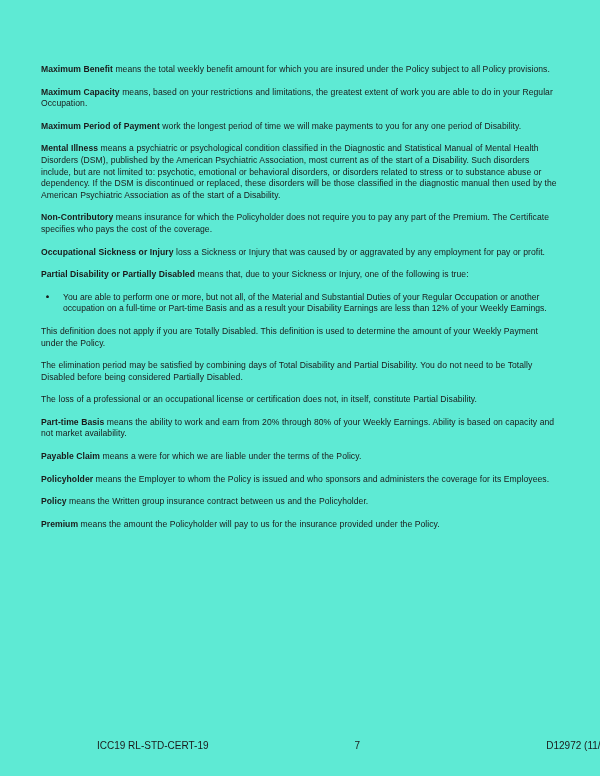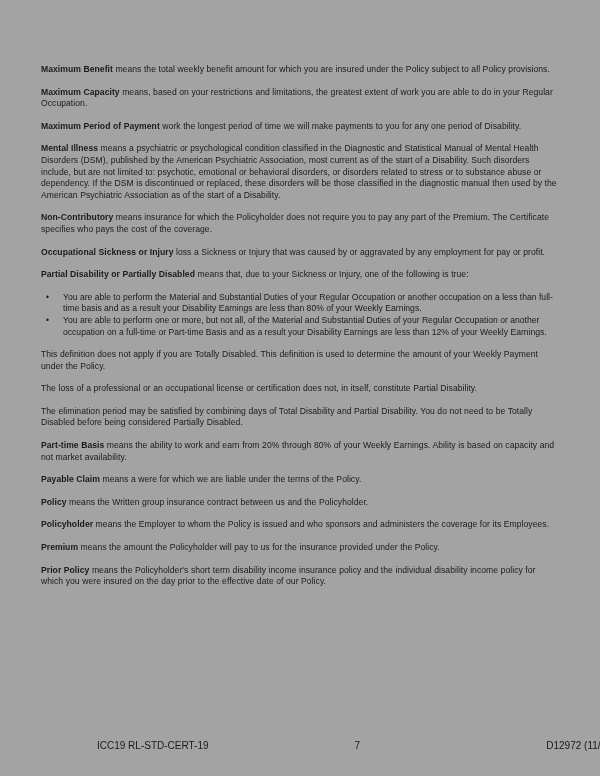--- a/index.html
+++ b/index.html
@@ -8,21 +8,21 @@
     background: #ffffff;
   }
   body {
     font-family: "Liberation Sans", sans-serif;
     color: #1a1a1a;
   }
   .page {
     position: relative;
     width: 600px;
     height: 776px;
-    background: #a3a3a3;
+    background: #5eead4;
     box-sizing: border-box;
     overflow: hidden;
   }
   .content {
     position: absolute;
     left: 41px;
     top: 64px;
     width: 518px;
   }
   .para {
@@ -96,39 +96,38 @@
 
     <p class="para"><span class="term">Mental Illness</span><span> means a psychiatric or psychological condition classified in the Diagnostic and Statistical Manual of Mental Health Disorders (DSM), published by the American Psychiatric Association, most current as of the start of a Disability.  Such disorders include, but are not limited to: psychotic, emotional or behavioral disorders, or disorders related to stress or to substance abuse or dependency. If the DSM is discontinued or replaced, these disorders will be those classified in the diagnostic manual then used by the American Psychiatric Association as of the start of a Disability.</span></p>
 
     <p class="para"><span class="term">Non-Contributory</span><span> means insurance for which the Policyholder does not require you to pay any part of the Premium. The Certificate specifies who pays the cost of the coverage.</span></p>
 
     <p class="para"><span class="term">Occupational Sickness or Injury</span><span> loss a Sickness or Injury that was caused by or aggravated by any employment for pay or profit.</span></p>
 
     <p class="para tight"><span class="term">Partial Disability or Partially Disabled</span><span> means that, due to your Sickness or Injury, one of the following is true:</span></p>
 
     <ul class="bullets">
-      <li><span class="dot">•</span><span>You are able to perform the Material and Substantial Duties of your Regular Occupation or another occupation on a less than full-time basis and as a result your Disability Earnings are less than 80% of your Weekly Earnings.</span></li>
+      <li><span class="dot">•</span></li>
       <li><span class="dot">•</span><span>You are able to perform one or more, but not all, of the Material and Substantial Duties of your Regular Occupation or another occupation on a full-time or Part-time Basis and as a result your Disability Earnings are less than 12% of your Weekly Earnings.</span></li>
     </ul>
 
     <p class="para">This definition does not apply if you are Totally Disabled.  This definition is used to determine the amount of your Weekly Payment under the Policy.</p>
+    <p class="para">The elimination period may be satisfied by combining days of Total Disability and Partial Disability. You do not need to be Totally Disabled before being considered Partially Disabled.</p>
     <p class="para">The loss of a professional or an occupational license or certification does not, in itself, constitute Partial Disability.</p>
-    <p class="para">The elimination period may be satisfied by combining days of Total Disability and Partial Disability. You do not need to be Totally Disabled before being considered Partially Disabled.</p>
 
     <p class="para"><span class="term">Part-time Basis</span><span> means the ability to work and earn from 20% through 80% of your Weekly Earnings.  Ability is based on capacity and not market availability.</span></p>
 
     <p class="para"><span class="term">Payable Claim</span><span> means a were for which we are liable under the terms of the Policy.</span></p>
 
+    <p class="para"><span class="term">Policyholder</span><span> means the Employer to whom the Policy is issued and who sponsors and administers the coverage for its Employees.</span></p>
+
     <p class="para"><span class="term">Policy</span><span> means the Written group insurance contract between us and the Policyholder.</span></p>
-
-    <p class="para"><span class="term">Policyholder</span><span> means the Employer to whom the Policy is issued and who sponsors and administers the coverage for its Employees.</span></p>
 
     <p class="para"><span class="term">Premium</span><span> means the amount the Policyholder will pay to us for the insurance provided under the Policy.</span></p>
 
-    <p class="para"><span class="term">Prior Policy</span><span> means the Policyholder's short term disability income insurance policy and the individual disability income policy for which you were insured on the day prior to the effective date of our Policy.</span></p>
 
   </div>
 
   <div class="footer">
     <div class="f-left">ICC19 RL-STD-CERT-19</div>
     <div class="f-center">7</div>
     <div class="f-right">D12972 (11/25)</div>
   </div>
 </div>
 

